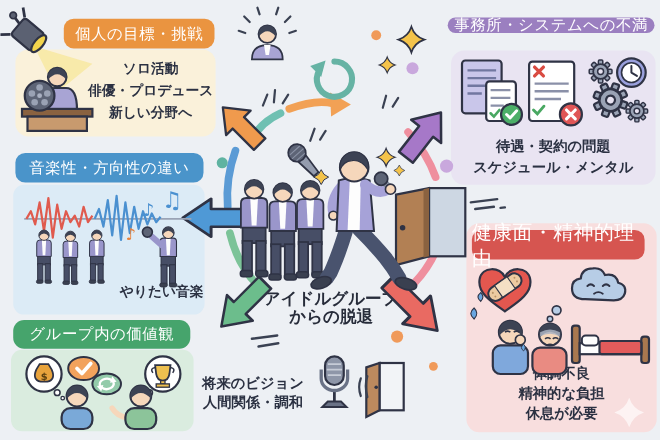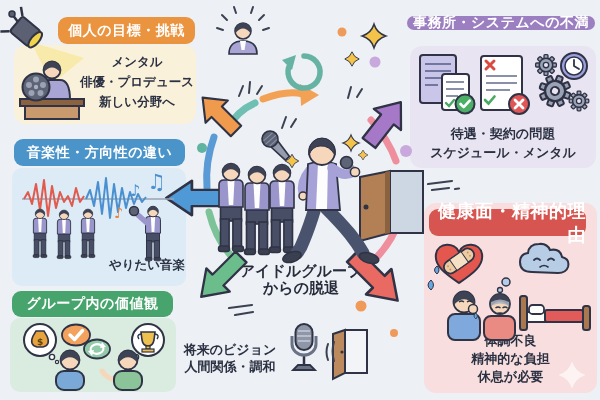--- a/index.html
+++ b/index.html
@@ -1,20 +1,20 @@
 <!DOCTYPE html>
 <html><head>
 <meta charset="utf-8">
 <style>
   html,body{margin:0;padding:0;background:#edf0f4;}
   .stage{position:relative;width:600px;height:400px;overflow:hidden;
          font-family:"DejaVu Sans","Liberation Sans",sans-serif;}
   .card{position:absolute;border-radius:12px;z-index:1;}
   .pill{position:absolute;display:flex;align-items:center;justify-content:center;
-        color:#fff;font-weight:700;border-radius:9px;z-index:3;letter-spacing:.5px;text-align:right;}
+        color:#fff;font-weight:400;border-radius:9px;z-index:3;letter-spacing:.5px;}
   .btxt{position:absolute;z-index:2;font-weight:700;color:#2b3142;text-align:center;}
   .btxt div{white-space:nowrap;}
   #pill-personal{left:58px;top:17px;width:137px;height:27px;font-size:14px;}
   #card-personal{left:14px;top:45px;width:182px;height:79px;}
   #text-personal{left:78px;top:52px;width:118px;font-size:12.5px;line-height:20px;}
   #pill-music{left:14px;top:139px;width:171px;height:27px;font-size:14px;}
   #card-music{left:12px;top:168px;width:174px;height:118px;border-radius:10px;}
   #text-music{left:12px;top:257px;width:174px;font-size:12.5px;line-height:15px;margin-left:48px;}
   #pill-values{left:12px;top:291px;width:161px;height:26px;font-size:14px;}
   #card-values{left:10px;top:318px;width:166px;height:74px;border-radius:10px;}
@@ -29,33 +29,33 @@
   #overlay{position:absolute;left:0;top:0;z-index:4;pointer-events:none;}
 </style>
 </head>
 <body>
 
 <div class="stage" style="background-color: rgb(237, 240, 244);">
 
   <div class="card" id="card-personal" style="background-color: rgb(250, 241, 218);"></div>
   <div class="pill" id="pill-personal" style="background-color: rgb(234, 148, 64);">個人の目標・挑戦</div>
   <div class="btxt" id="text-personal">
-    <div>メンタル</div>
+    <div>ソロ活動</div>
     <div>俳優・プロデュース</div>
     <div>新しい分野へ</div>
   </div>
 
   <div class="card" id="card-music" style="background-color: rgb(220, 235, 246);"></div>
   <div class="pill" id="pill-music" style="background-color: rgb(74, 148, 202);">音楽性・方向性の違い</div>
   <div class="btxt" id="text-music">
     <div>やりたい音楽</div>
   </div>
 
   <div class="card" id="card-values" style="background-color: rgb(218, 236, 223);"></div>
-  <div class="pill" id="pill-values" style="background-color: rgb(70, 164, 108);">グループ内の価値観</div>
+  <div class="pill" id="pill-values" style="background-color: rgb(70, 164, 108); border-radius: 10px;">グループ内の価値観</div>
   <div class="btxt" id="text-values">
     <div>将来のビジョン</div>
     <div>人間関係・調和</div>
   </div>
 
   <div class="card" id="card-agency" style="background-color: rgb(233, 228, 242);"></div>
   <div class="pill" id="pill-agency" style="background-color: rgb(155, 127, 192);">事務所・システムへの不満</div>
   <div class="btxt" id="text-agency">
     <div>待遇・契約の問題</div>
     <div>スケジュール・メンタル</div>

